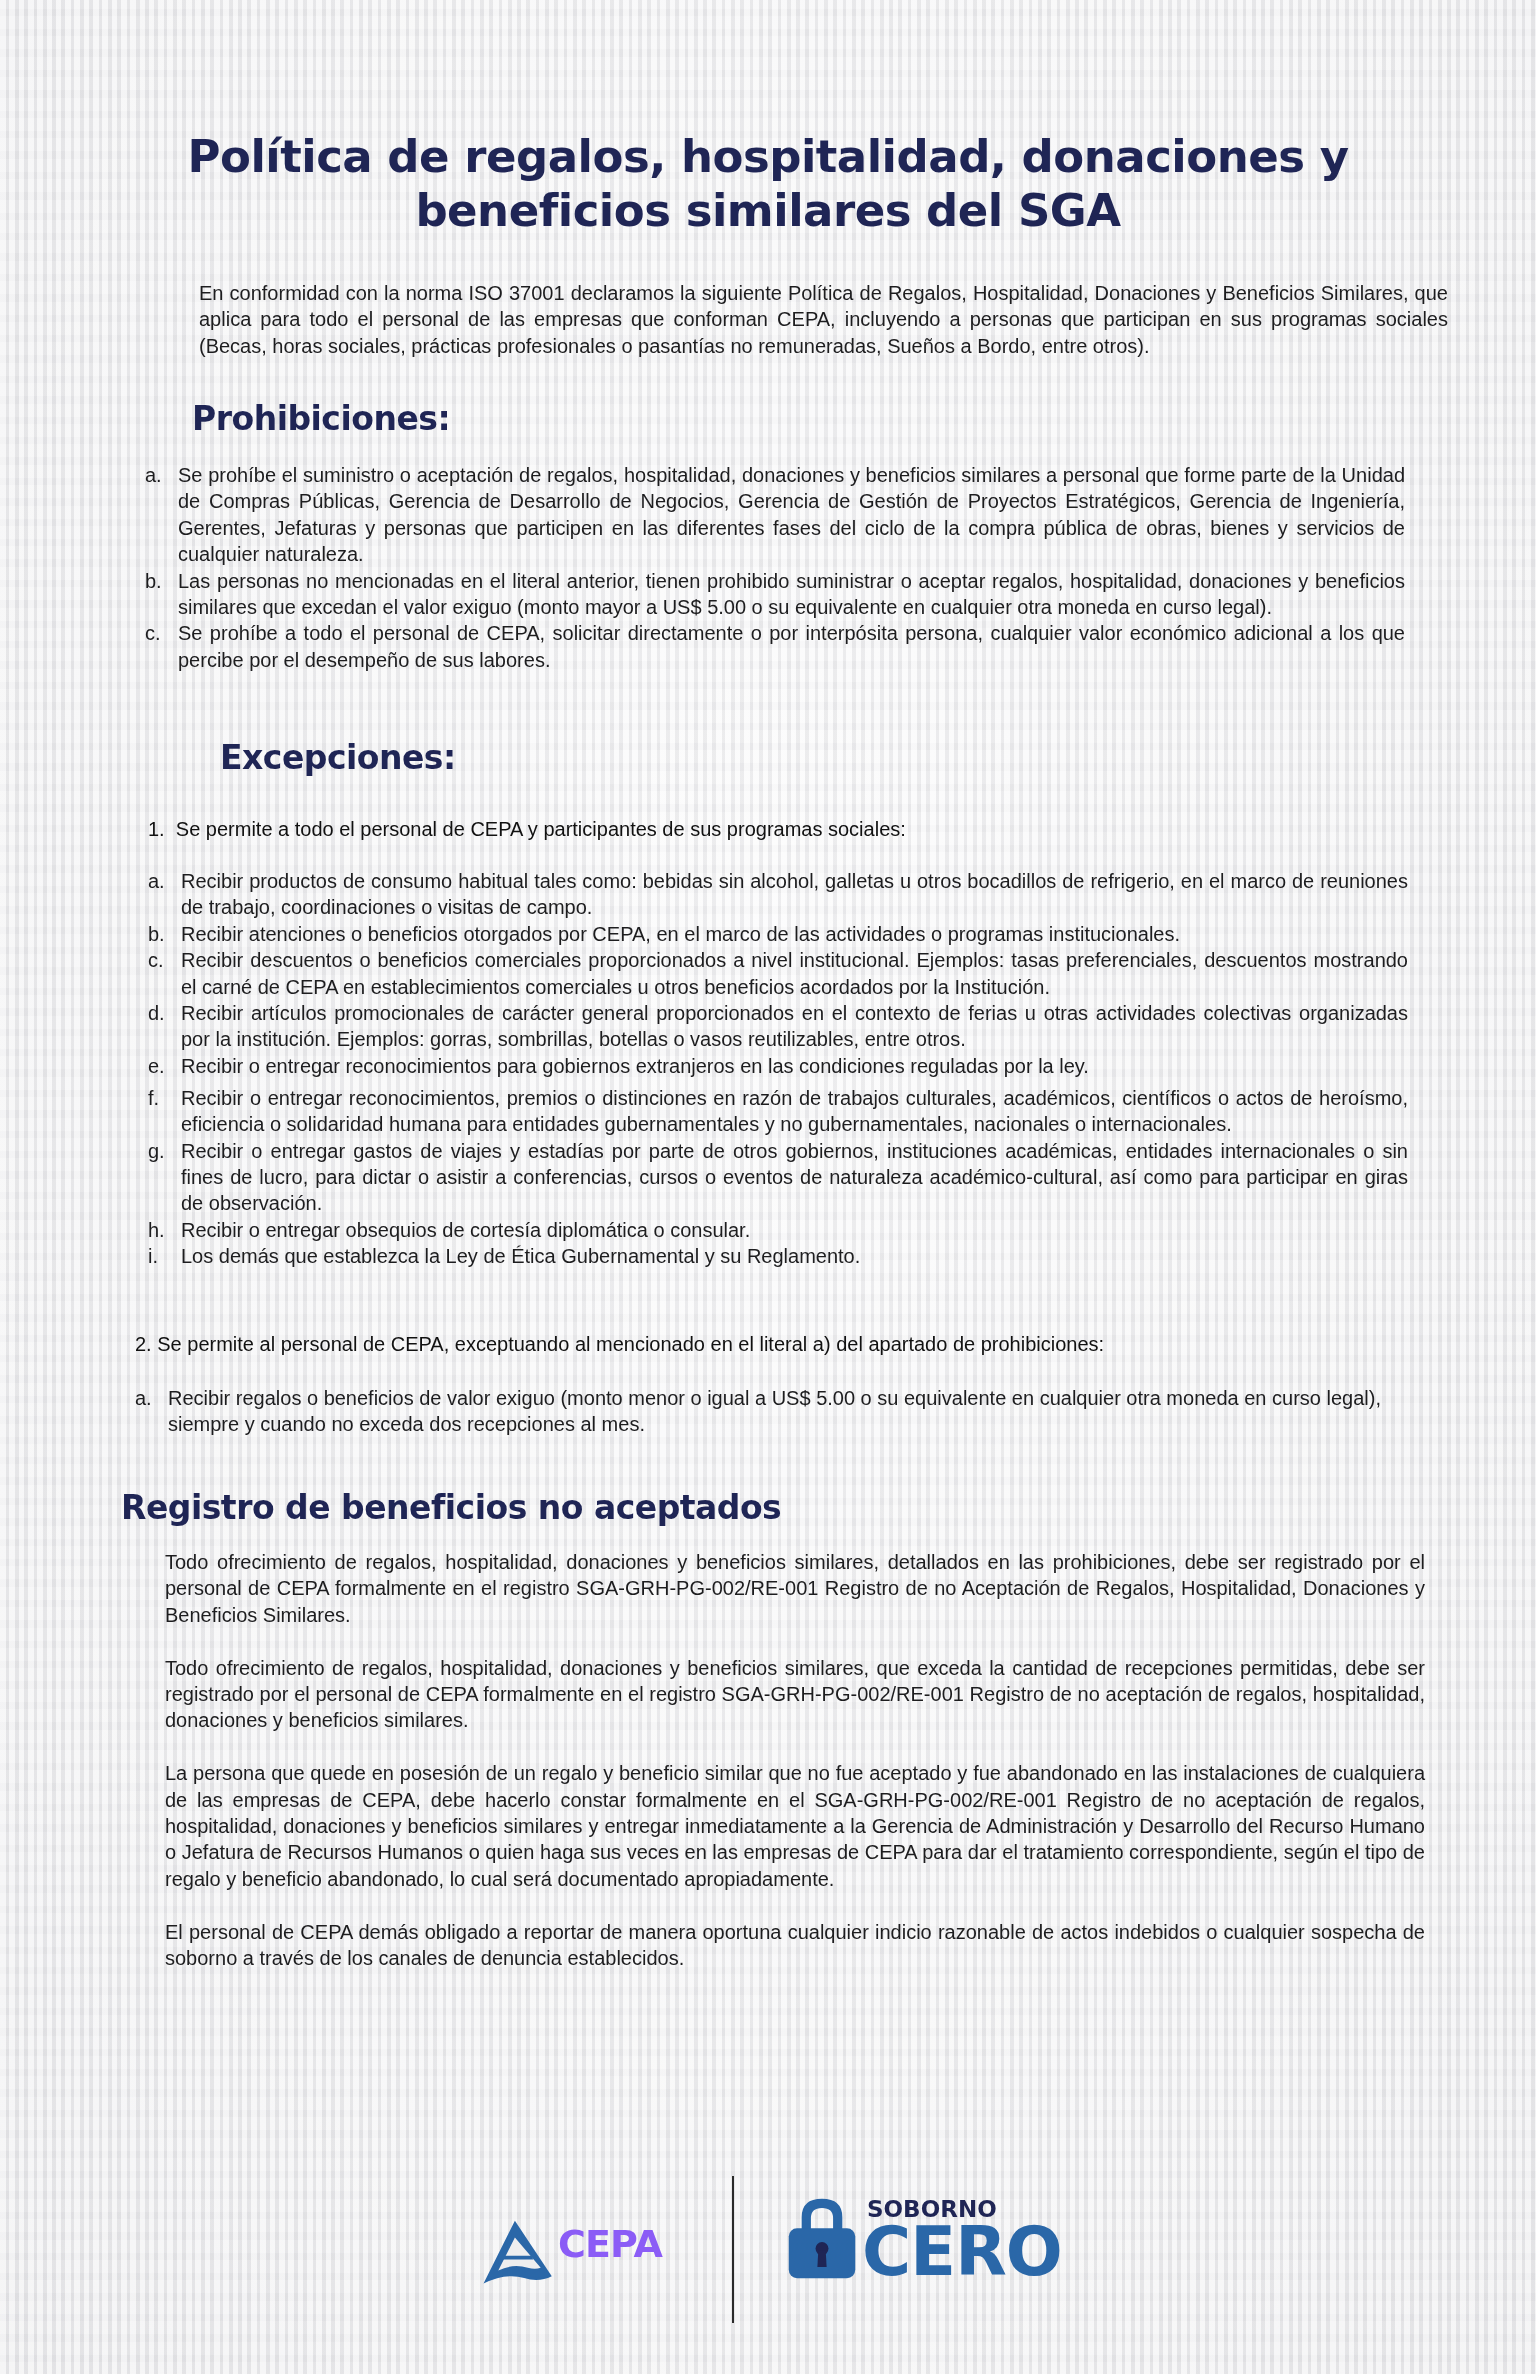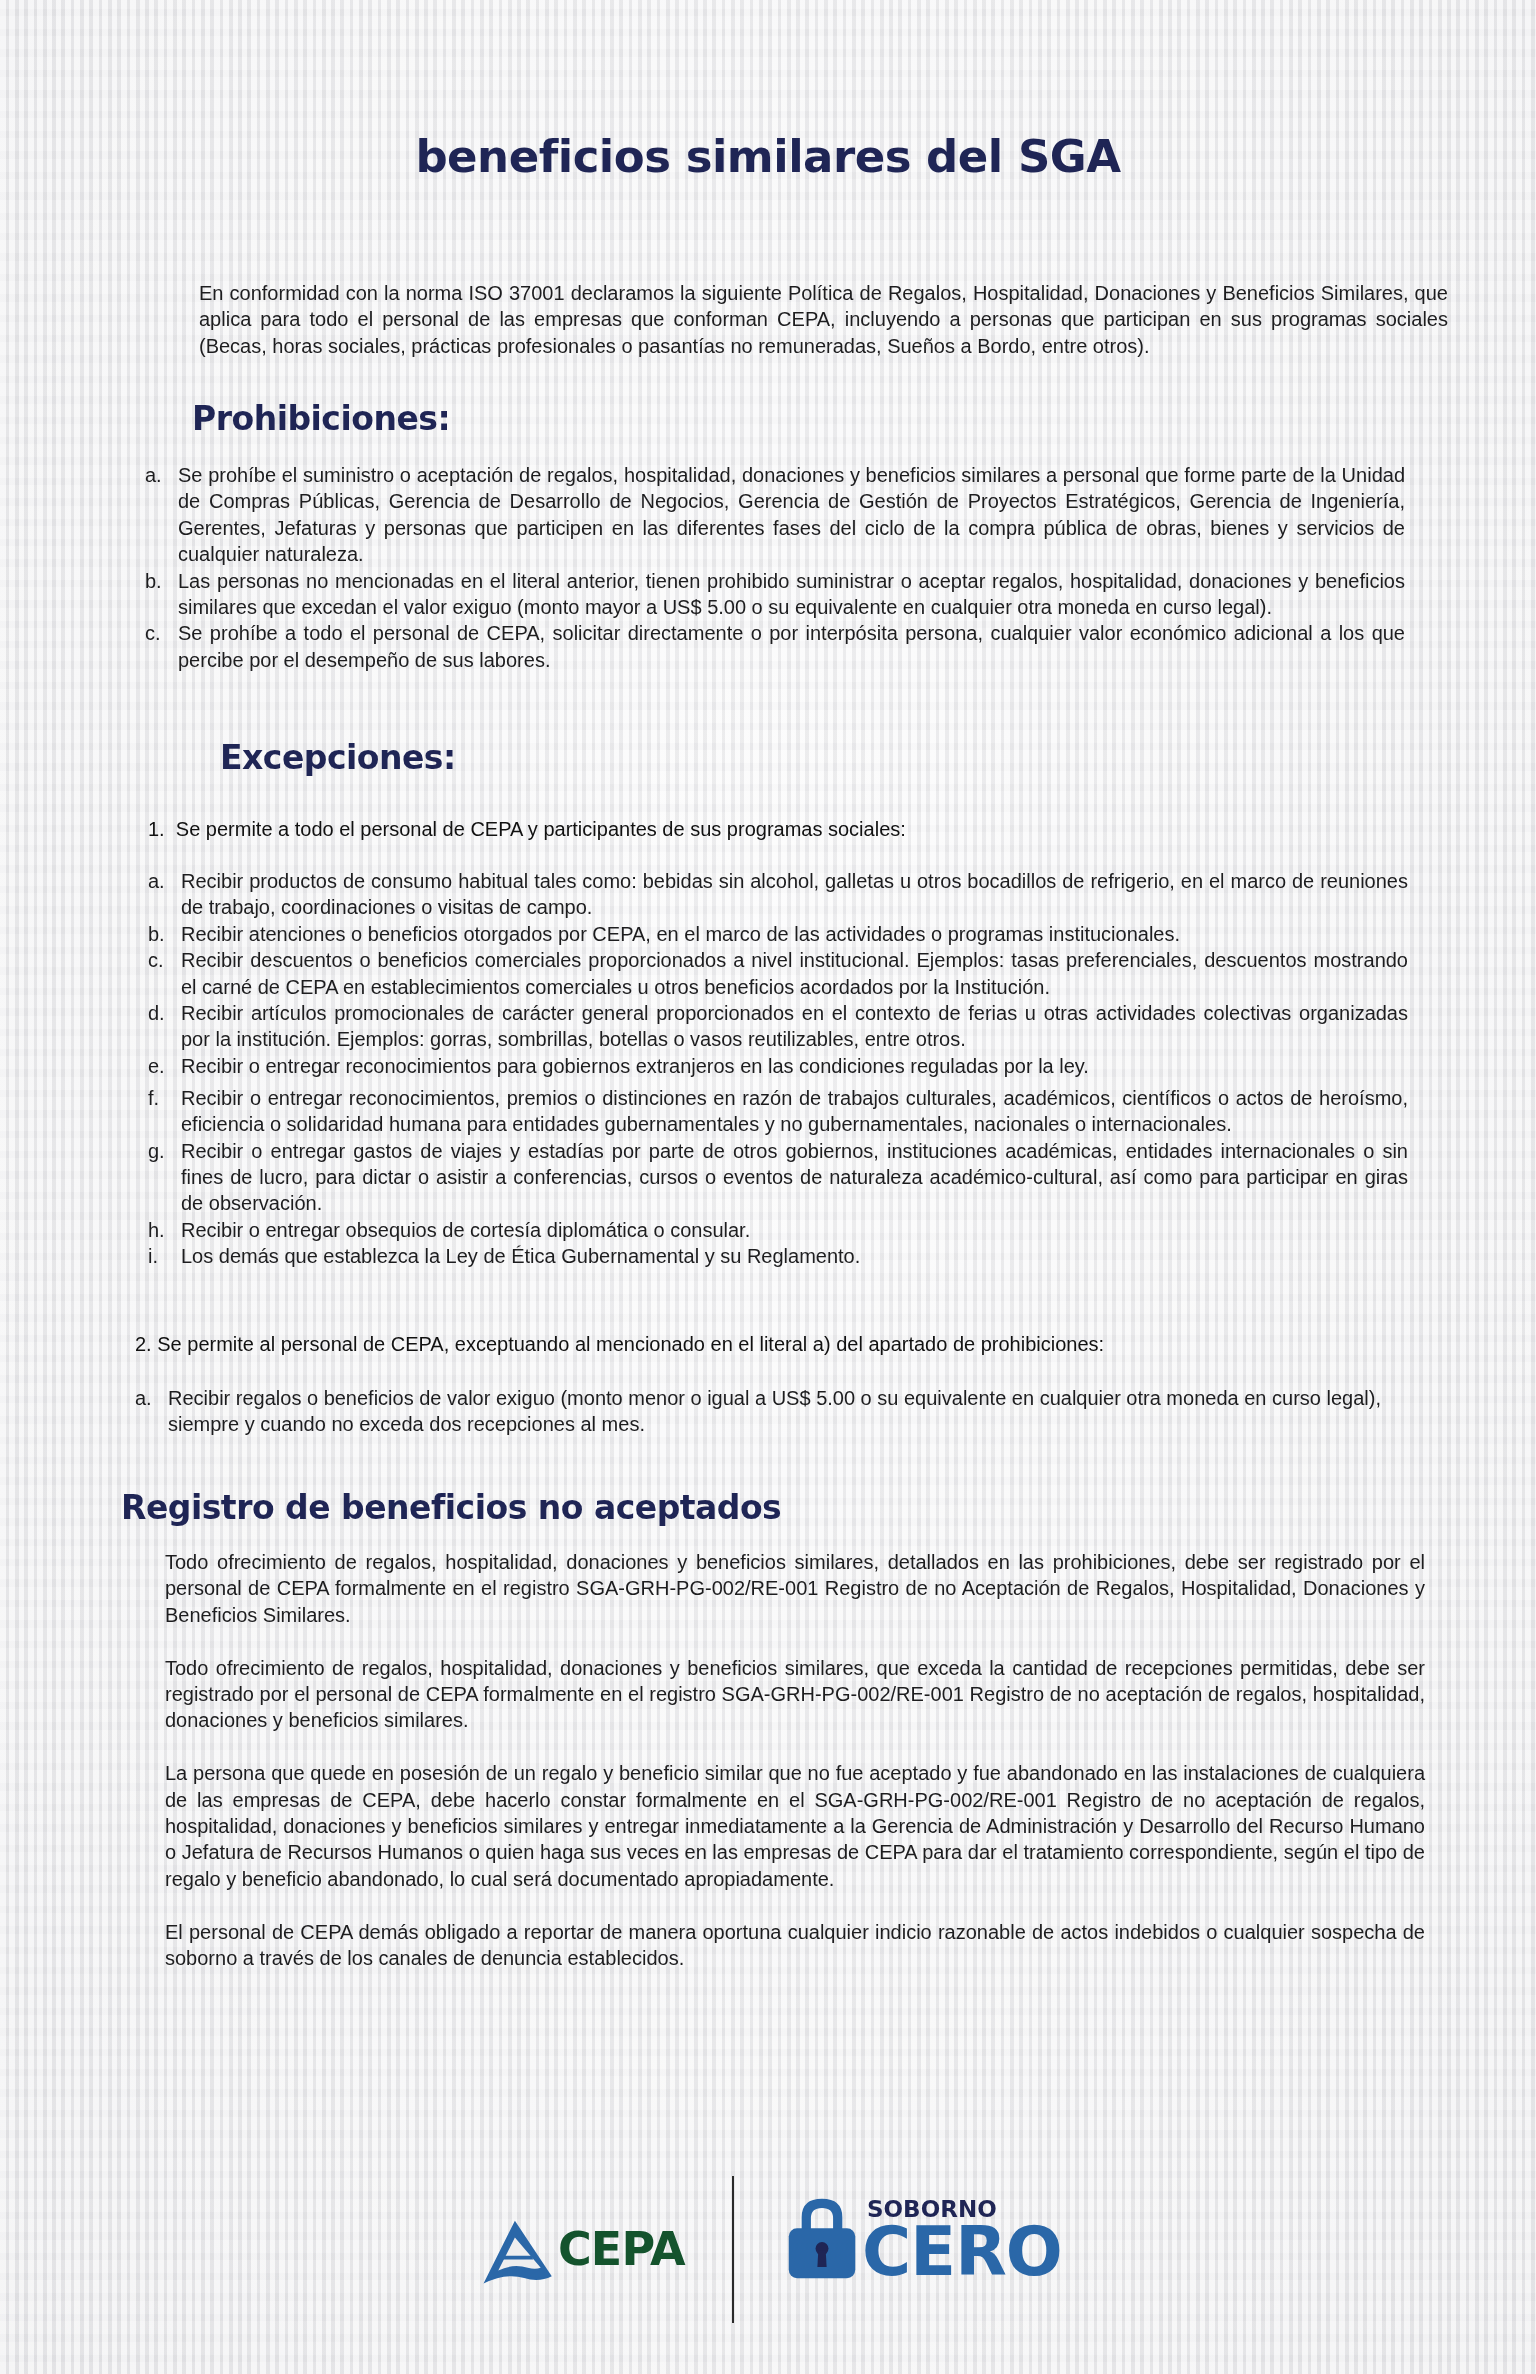--- a/index.html
+++ b/index.html
@@ -37,37 +37,38 @@
   .subhead.two { left: 135px; top: 1331px; }
   .excep1-list { left: 148px; top: 868px; width: 1260px; }
   .excep1-list li.gap-top { margin-top: 5.6px; }
   .excep2-list { left: 135px; top: 1385px; width: 1263px; }
   .excep2-list li { padding-left: 35px; text-align: left; }
   .registro-paras { position: absolute; left: 121px; top: 1549px; width: 1260px; }
   .registro-paras p { margin: 0 0 26.4px 0; }
   .cepa-logo { position: absolute; left: 478px; top: 2217px; width: 213px; height: 74px; }
   .cepa-word {
     position: absolute; left: 558px; top: 2222px; font-family: "DejaVu Sans", sans-serif;
-    font-weight: bold; font-size: 46px; color: #14532d; letter-spacing: -0.9px;
+    font-weight: bold; font-size: 38px; color: #8b5cf6; letter-spacing: -0.9px;
   }
   .divider { position: absolute; left: 732px; top: 2176px; width: 1.9px; height: 147px; background: #2b2b2b; }
   .lock { position: absolute; left: 785px; top: 2195px; }
   .soborno-word {
     position: absolute; left: 867px; top: 2196px; font-family: "DejaVu Sans", sans-serif;
     font-weight: bold; font-size: 23px; color: #1f2555; letter-spacing: 0px;
   }
   .cero-word {
     position: absolute; left: 862px; top: 2211px; font-family: "DejaVu Sans", sans-serif;
     font-weight: bold; font-size: 67px; color: #2a67a8; letter-spacing: -0.9px; line-height: 83px;
   }
 </style>
 </head>
 <body>
 
 <div class="title">
+  <div>Política de regalos, hospitalidad, donaciones y</div>
   <div>beneficios similares del SGA</div>
 </div>
 
 <p class="body-text intro" style="margin:0">En conformidad con la norma ISO 37001 declaramos la siguiente Política de Regalos, Hospitalidad, Donaciones y Beneficios Similares, que aplica para todo el personal de las empresas que conforman CEPA, incluyendo a personas que participan en sus programas sociales (Becas, horas sociales, prácticas profesionales o pasantías no remuneradas, Sueños a Bordo, entre otros).</p>
 
 <div class="h2 prohib">Prohibiciones:</div>
 <ol class="letter-list prohib-list body-text">
   <li><span class="marker">a.</span><span>Se prohíbe el suministro o aceptación de regalos, hospitalidad, donaciones y beneficios similares a personal que forme parte de la Unidad de Compras Públicas, Gerencia de Desarrollo de Negocios, Gerencia de Gestión de Proyectos Estratégicos, Gerencia de Ingeniería, Gerentes, Jefaturas y personas que participen en las diferentes fases del ciclo de la compra pública de obras, bienes y servicios de cualquier naturaleza.</span></li>
   <li><span class="marker">b.</span><span>Las personas no mencionadas en el literal anterior, tienen prohibido suministrar o aceptar regalos, hospitalidad, donaciones y beneficios similares que excedan el valor exiguo (monto mayor a US$ 5.00 o su equivalente en cualquier otra moneda en curso legal).</span></li>
   <li><span class="marker">c.</span><span>Se prohíbe a todo el personal de CEPA, solicitar directamente o por interpósita persona, cualquier valor económico adicional a los que percibe por el desempeño de sus labores.</span></li>

